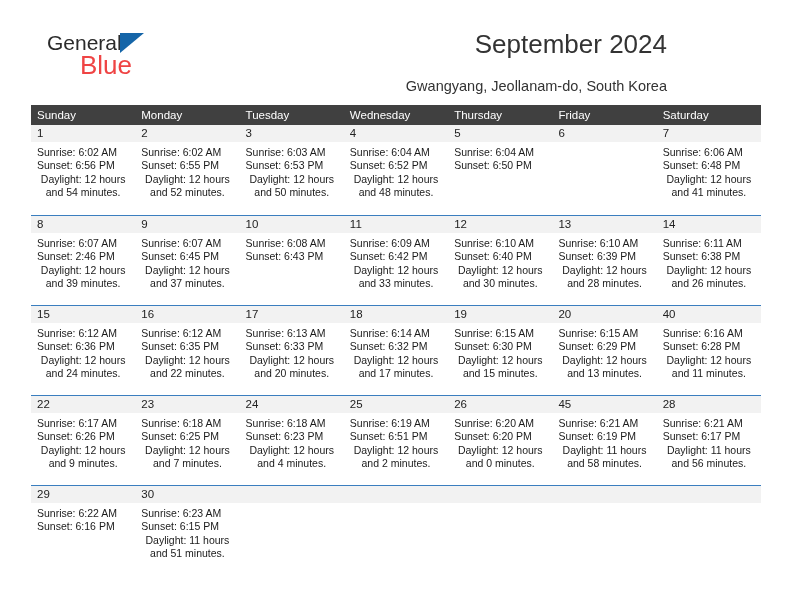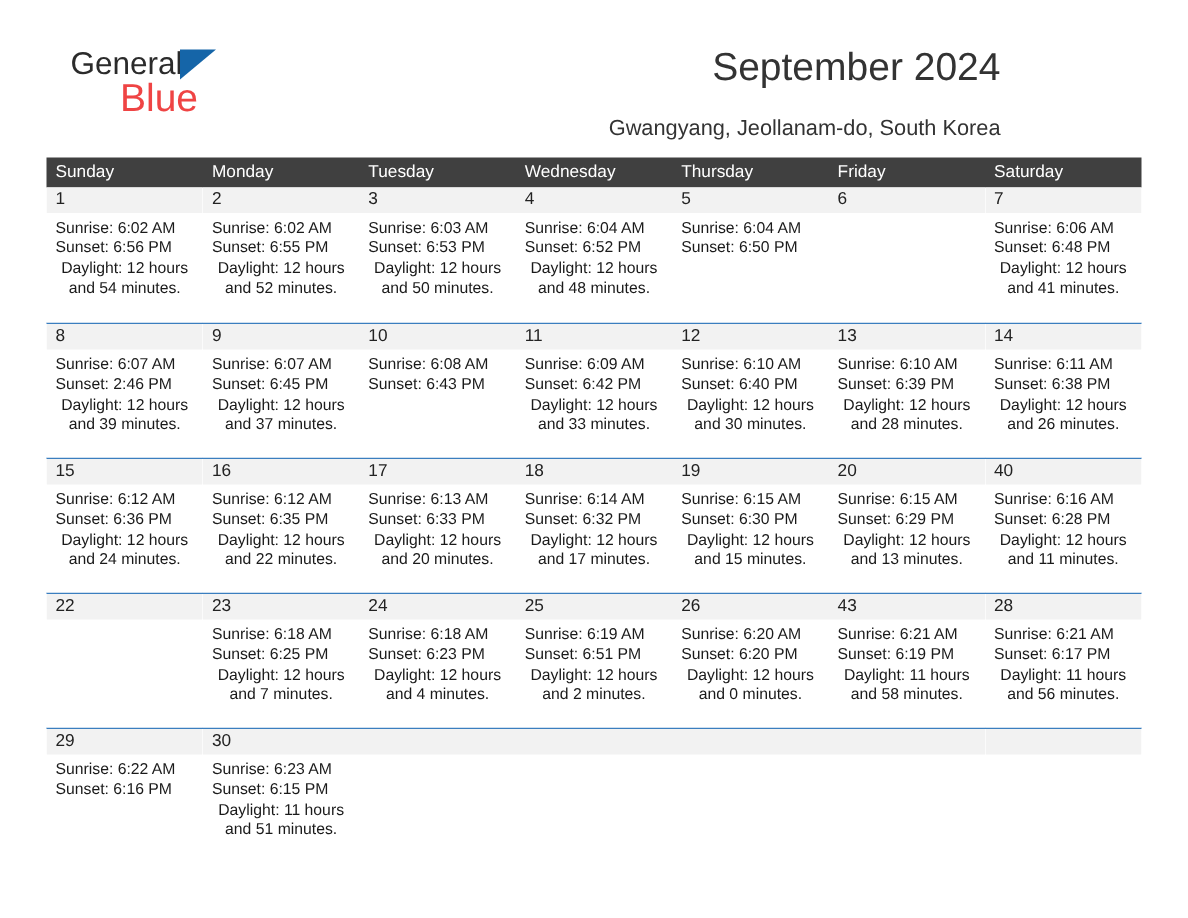--- a/index.html
+++ b/index.html
@@ -351,20 +351,25 @@
             <div class="day-info">
               <div>Sunrise: 6:16 AM</div>
               <div>Sunset: 6:28 PM</div>
               <div class="daylight-line">Daylight: 12 hours and 11 minutes.</div>
             </div>
           </div>
         </div>
         <div class="week">
           <div class="daycell">
             <div class="day-number">22</div>
+            <div class="day-info">
+              <div>Sunrise: 6:17 AM</div>
+              <div>Sunset: 6:26 PM</div>
+              <div class="daylight-line">Daylight: 12 hours and 9 minutes.</div>
+            </div>
           </div>
           <div class="daycell">
             <div class="day-number">23</div>
             <div class="day-info">
               <div>Sunrise: 6:18 AM</div>
               <div>Sunset: 6:25 PM</div>
               <div class="daylight-line">Daylight: 12 hours and 7 minutes.</div>
             </div>
           </div>
           <div class="daycell">
@@ -385,21 +390,21 @@
           </div>
           <div class="daycell">
             <div class="day-number">26</div>
             <div class="day-info">
               <div>Sunrise: 6:20 AM</div>
               <div>Sunset: 6:20 PM</div>
               <div class="daylight-line">Daylight: 12 hours and 0 minutes.</div>
             </div>
           </div>
           <div class="daycell">
-            <div class="day-number">43</div>
+            <div class="day-number">45</div>
             <div class="day-info">
               <div>Sunrise: 6:21 AM</div>
               <div>Sunset: 6:19 PM</div>
               <div class="daylight-line">Daylight: 11 hours and 58 minutes.</div>
             </div>
           </div>
           <div class="daycell">
             <div class="day-number">28</div>
             <div class="day-info">
               <div>Sunrise: 6:21 AM</div>

